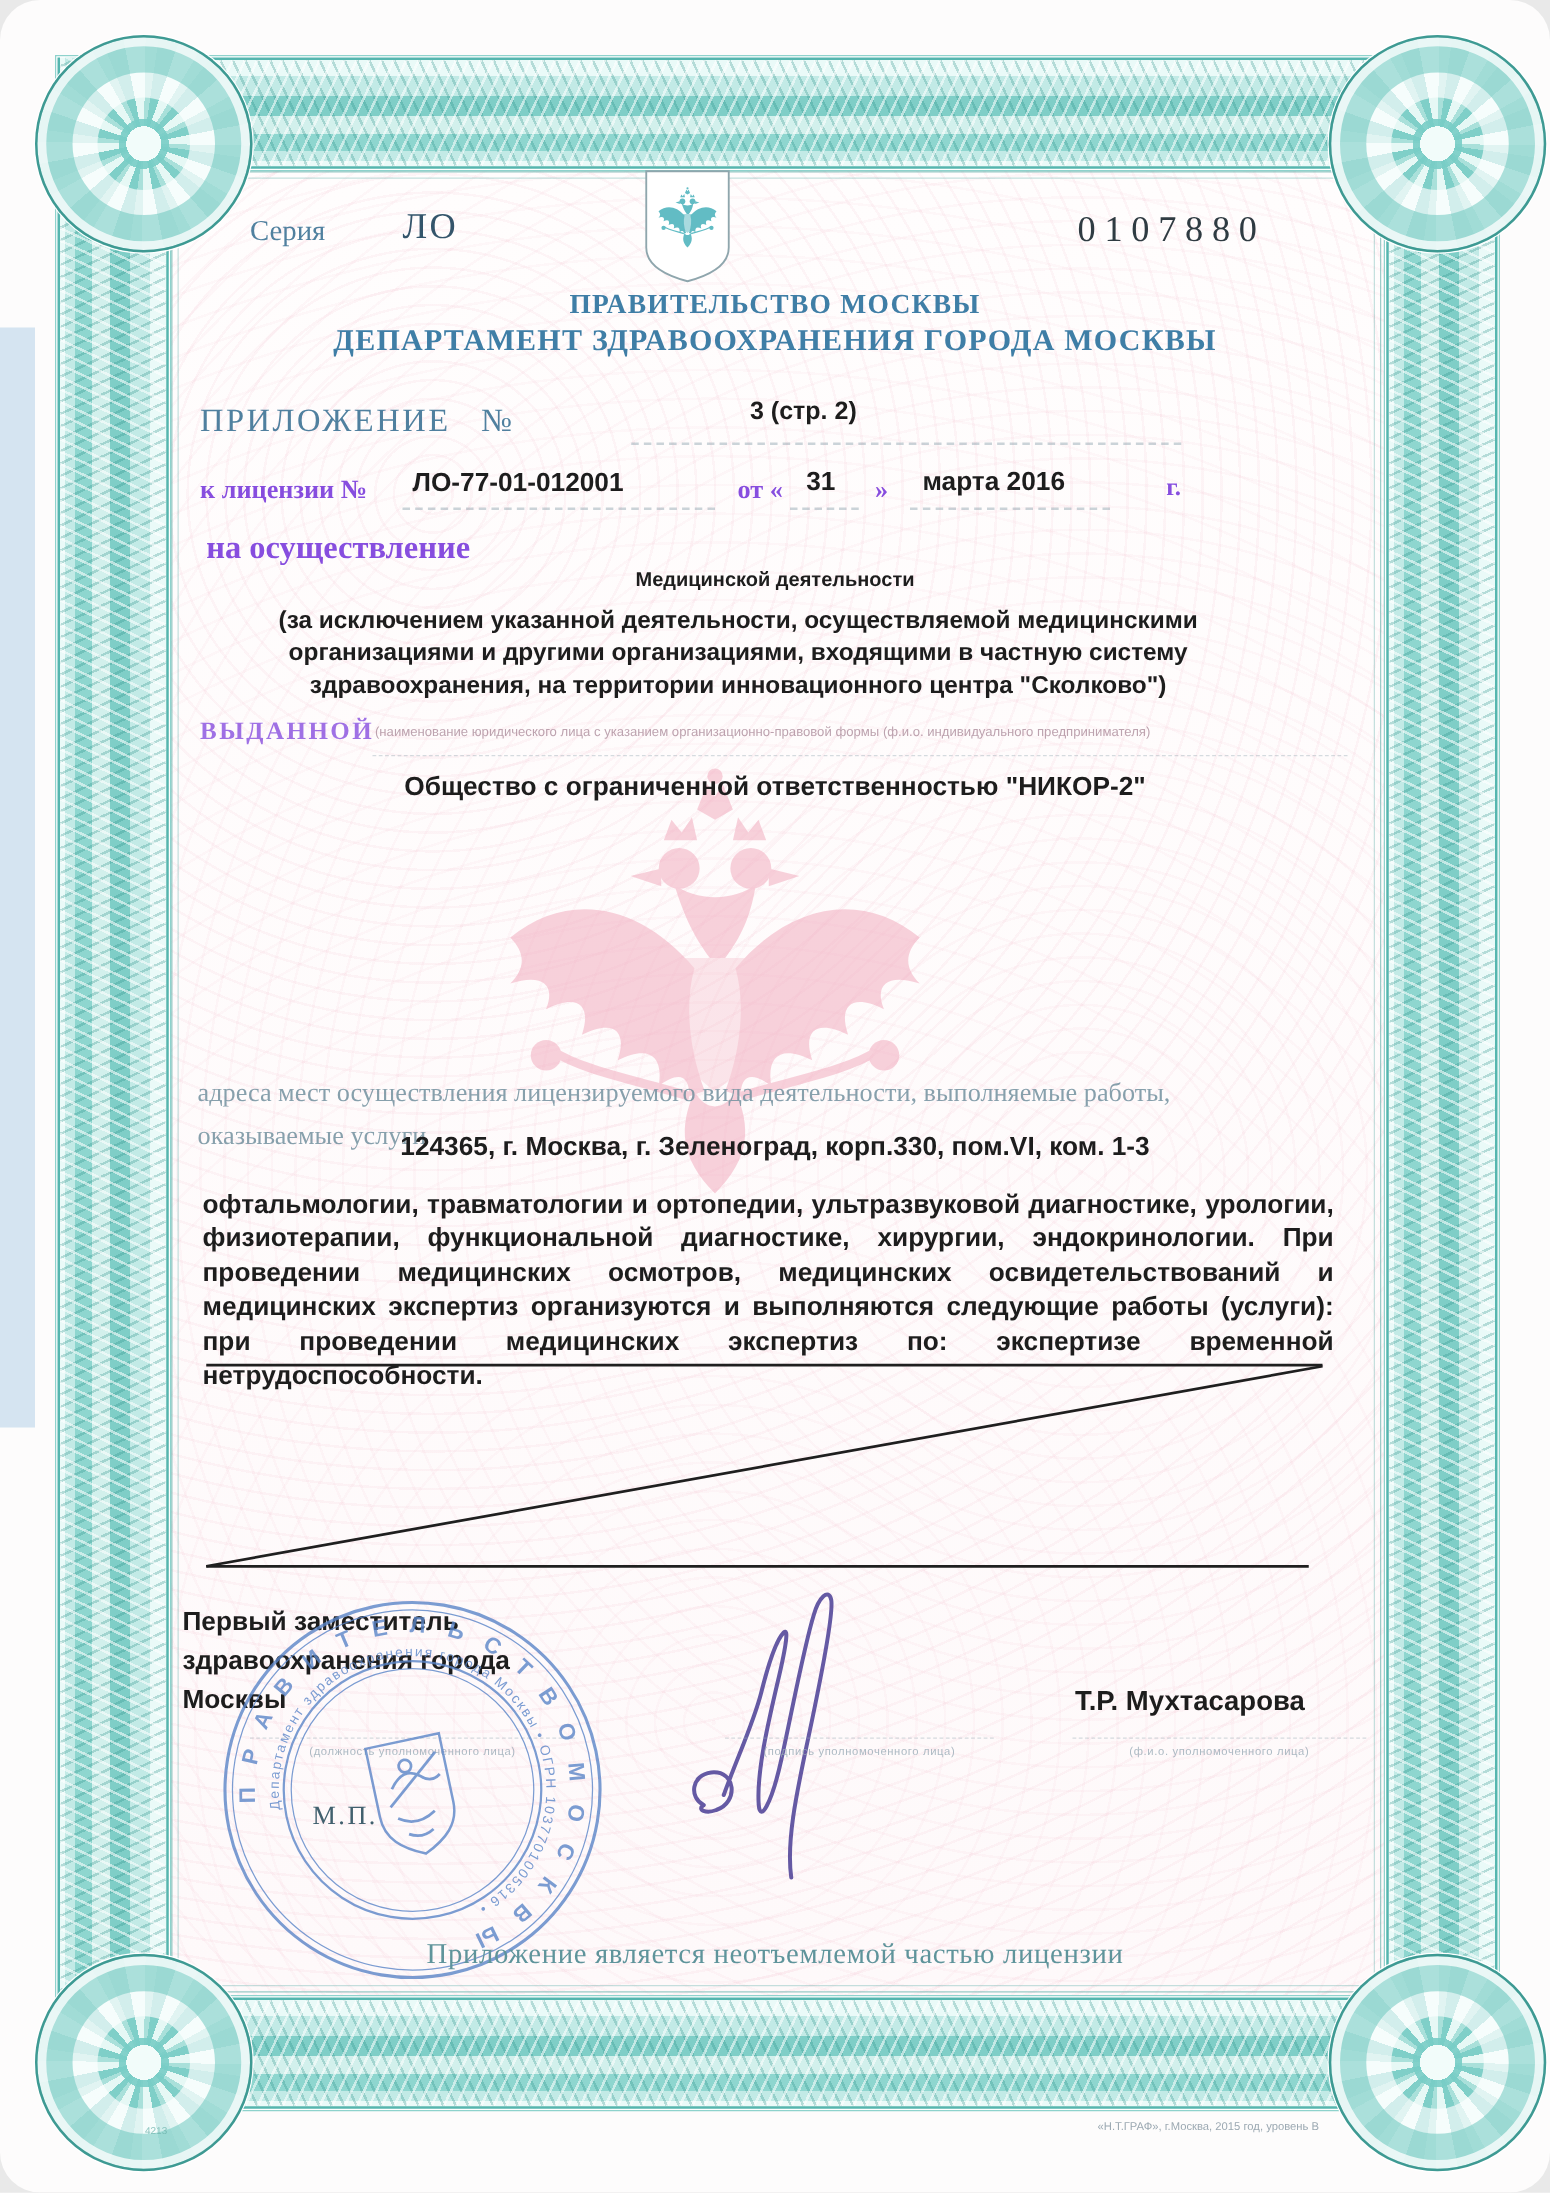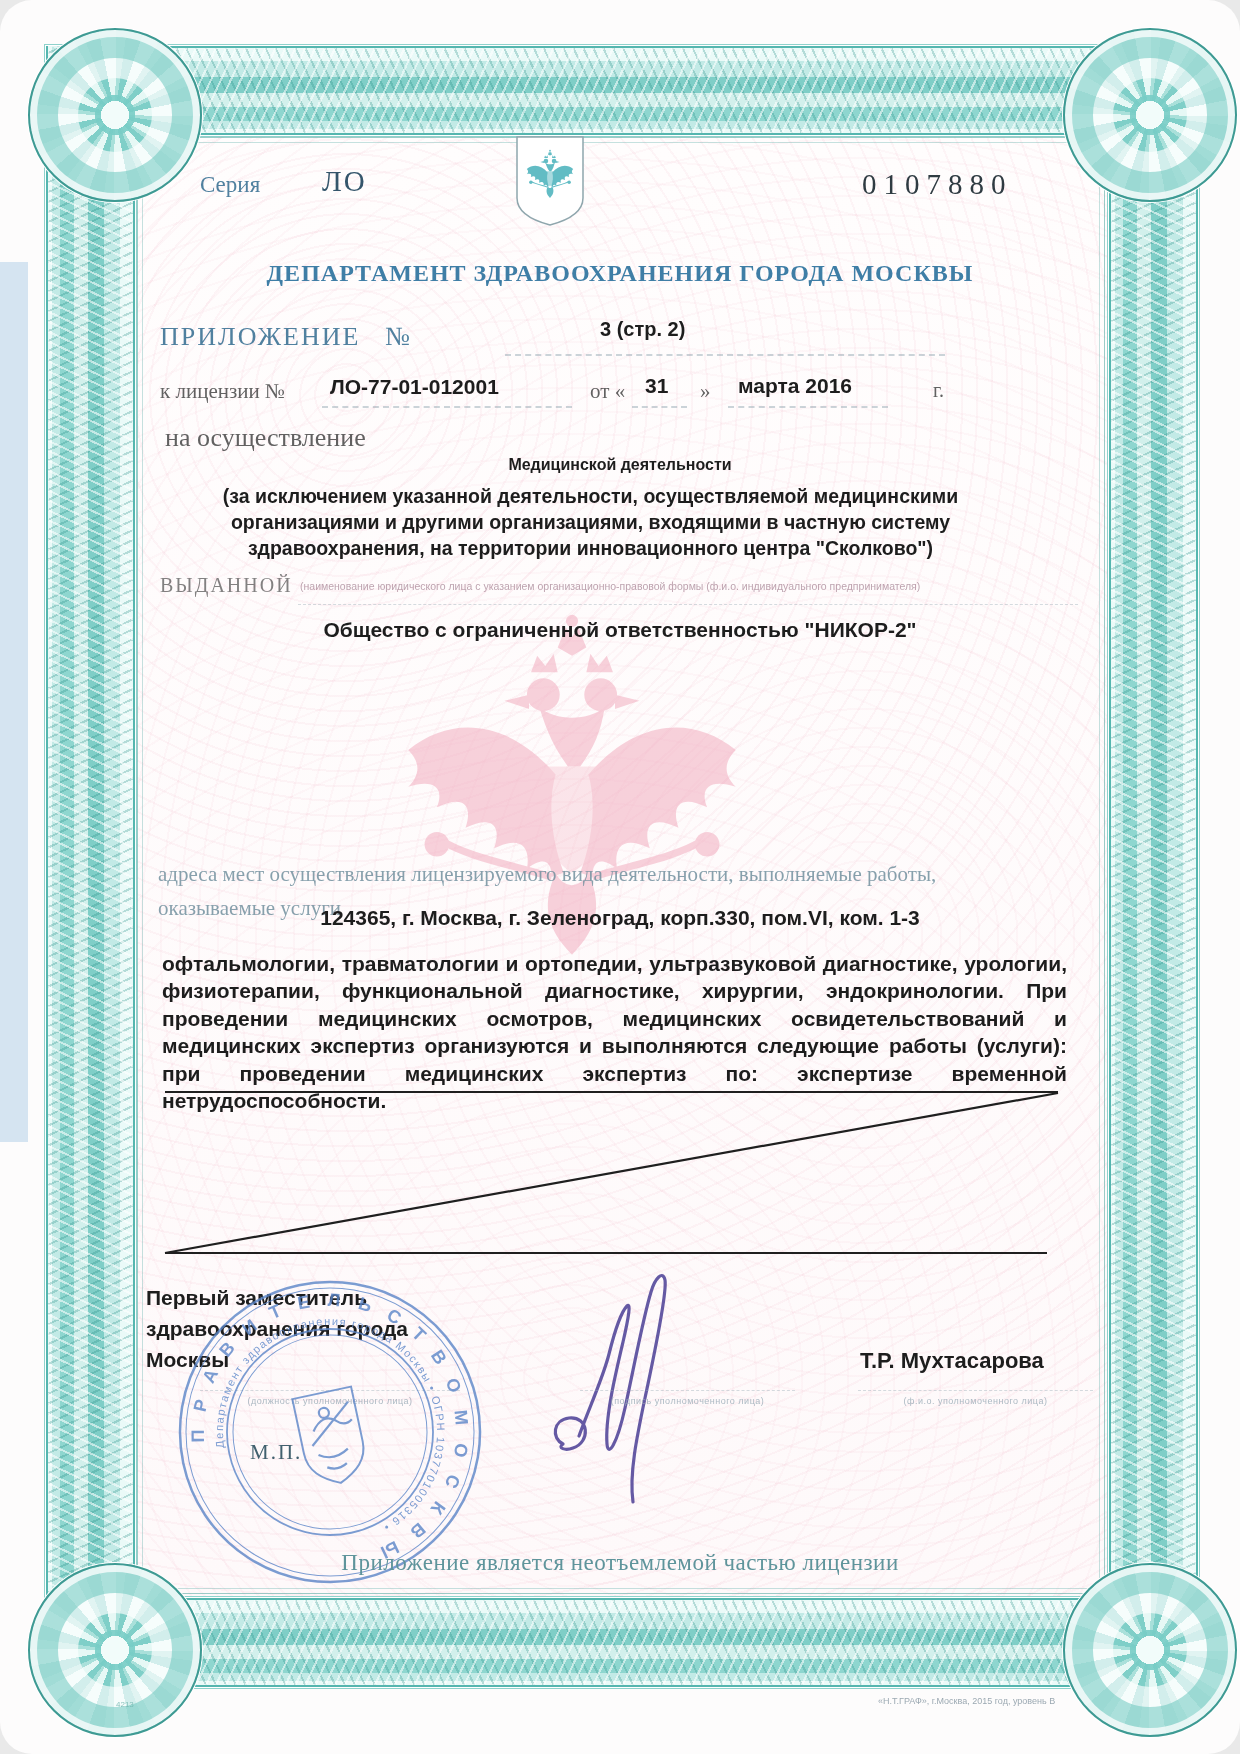--- a/index.html
+++ b/index.html
@@ -34,21 +34,21 @@
       repeating-conic-gradient(from 8deg,#7fcfc8 0deg 11deg,#e6f8f5 11deg 23deg,#a9e0da 23deg 30deg),
       radial-gradient(circle,#c2eae6 0 100%);
     box-shadow:inset 0 0 0 7px rgba(255,255,255,0.75),inset 0 0 0 28px rgba(110,200,192,0.55),
                inset 0 0 0 48px rgba(255,255,255,0.65),0 0 0 1px #ffffff;}
   .inner-frame{border:1px solid rgba(88,172,165,0.6);}
   .inner-frame2{border:1px solid rgba(88,172,165,0.35);}
   
   .t-teal{color:#50809f;}
   .t-header{color:#3f7ea6;font-weight:bold;letter-spacing:1px;text-align:center;}
   .t-black{color:#1d1d1d;font-family:"Liberation Sans",sans-serif;font-weight:bold;}
-  .t-label{color:#404040;opacity:.82;}
+  .t-label{color:#6d28d9;opacity:.82;font-weight:bold;}
   .t-faded{color:#73919f;opacity:.85;}
   .center{text-align:center;}
   .fline{border-top:2px dashed rgba(125,150,162,0.40);height:0;}
   .fline-light{border-top:1px dashed rgba(150,170,180,0.40);height:0;}
   .cap{font-family:"Liberation Sans",sans-serif;font-size:9px;color:#98aab6;opacity:.8;text-align:center;letter-spacing:.5px;}
   .watermark{color:#f2aec0;opacity:.55;}
   .emblem-eagle{color:#55b7c0;opacity:.92;}
   .para{ text-align:justify;-moz-text-align-last:left;text-align-last:left;line-height:27.4px;}
 </style>
 </head>
@@ -107,20 +107,21 @@
     <svg width="76" height="94" viewBox="0 0 76 94">
       <path d="M5,3 H71 V64 C71,78 57,86 38,91 C19,86 5,78 5,64 Z" fill="#ffffff" stroke="#8fa6ad" stroke-width="1.5"></path>
       <g class="emblem-eagle">
           <use href="#dbl-eagle" x="9" y="10" width="58" height="62"></use>
         </g>
     </svg>
   </div>
 
   <div class="abs" style="left:862px;top:168px;font-size:29px;color:#2f3b42;letter-spacing:7px;">0107880</div>
 
+  <div class="abs t-header" style="left:140px;width:960px;top:230px;font-size:22px;">ПРАВИТЕЛЬСТВО МОСКВЫ</div>
   <div class="abs t-header" style="left:140px;width:960px;top:260px;font-size:24px;">ДЕПАРТАМЕНТ ЗДРАВООХРАНЕНИЯ ГОРОДА МОСКВЫ</div>
 
   <div class="abs t-teal" style="left:160px;top:322px;font-size:26px;letter-spacing:2px;word-spacing:16px;">ПРИЛОЖЕНИЕ №</div>
   <div class="abs t-black" style="left:600px;top:318px;font-size:20px;">3 (стр. 2)</div>
   <div class="abs fline" style="left:505px;top:354px;width:440px;"></div>
 
   <div class="abs t-label" style="left:160px;top:379px;font-size:21px;">к лицензии №</div>
   <div class="abs t-black" style="left:330px;top:375px;font-size:21px;">ЛО-77-01-012001</div>
   <div class="abs fline" style="left:322px;top:406px;width:250px;"></div>
   <div class="abs t-label" style="left:590px;top:379px;font-size:21px;">от «</div>

